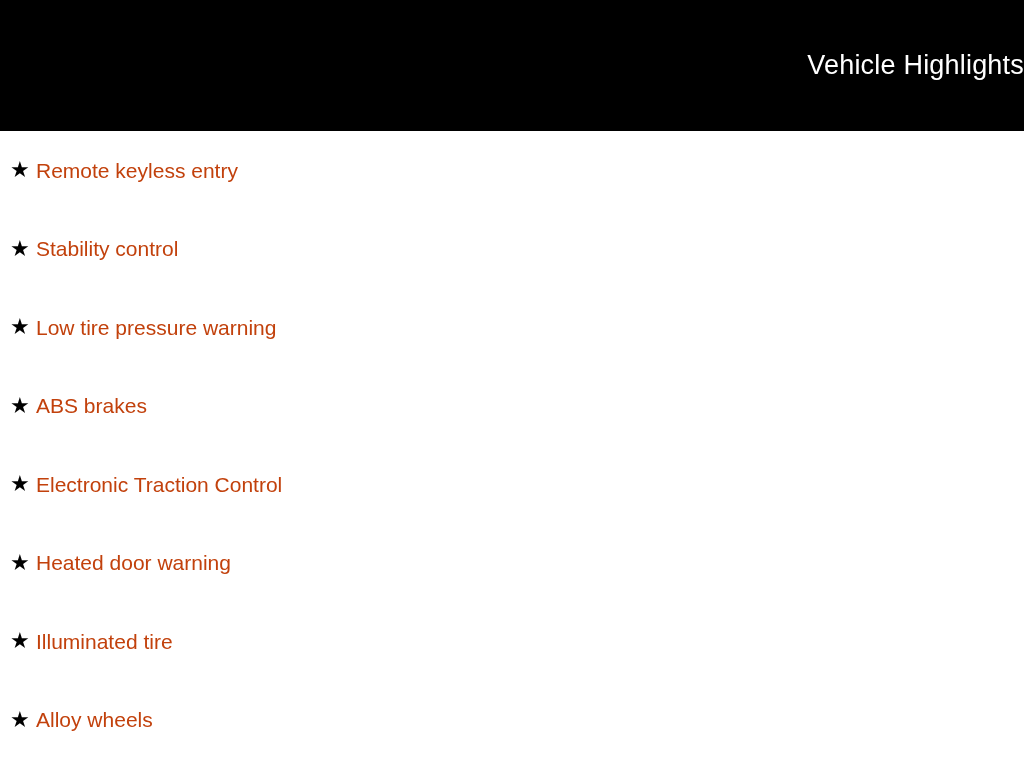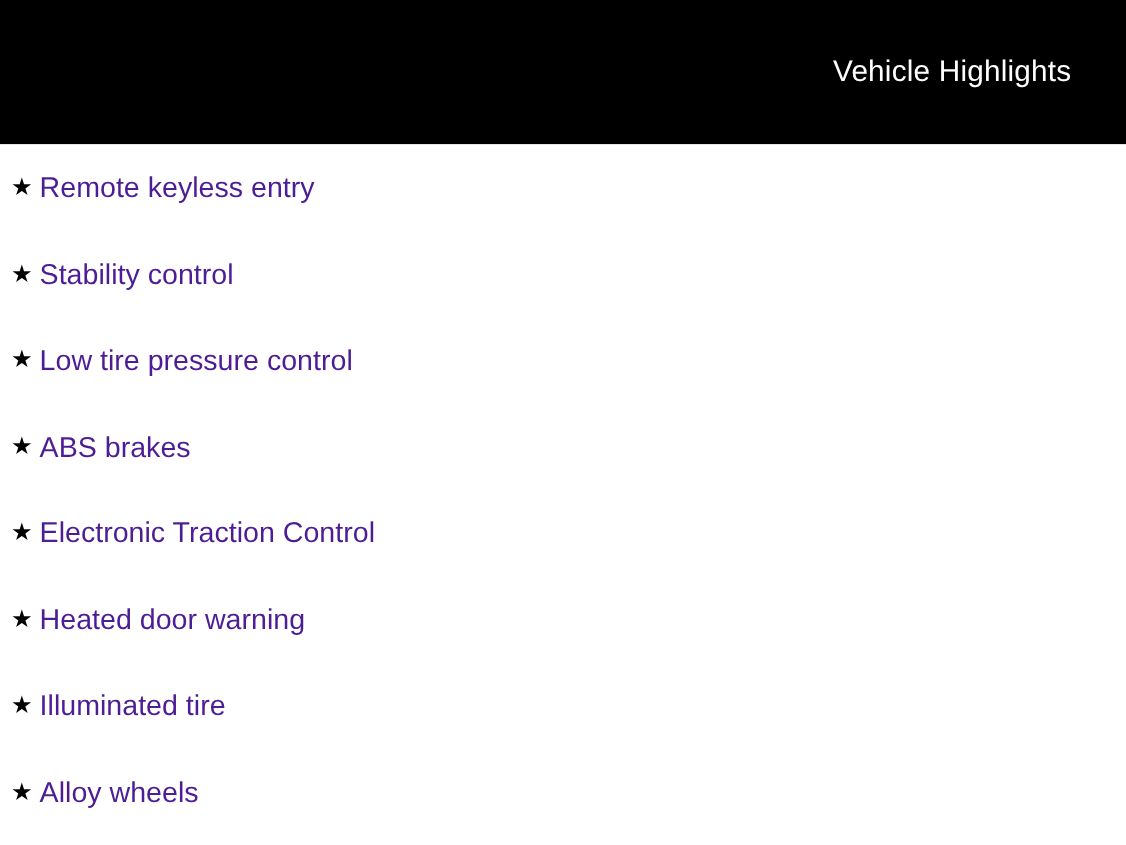--- a/index.html
+++ b/index.html
@@ -23,21 +23,20 @@
     position: absolute;
     left: 0;
     top: 0;
     width: 1024px;
     height: 131px;
     background: #000000;
     display: flex;
     align-items: center;
     justify-content: flex-end;
     box-sizing: border-box;
-    padding-right: 50px;
   }
   .header-title {
     color: #ffffff;
     font-size: 27px;
     font-weight: normal;
     letter-spacing: 0.2px;
     line-height: 1;
     white-space: nowrap;
   }
   .highlights-list {
@@ -58,22 +57,22 @@
   }
   .star-icon {
     width: 26px;
     flex: 0 0 26px;
     color: #000000;
     font-size: 22px;
     line-height: 1;
     text-align: left;
   }
   .item-label {
-    color: #4c1d95;
-    font-size: 26px;
+    color: #c2410c;
+    font-size: 21px;
     line-height: 1;
     white-space: nowrap;
   }
 </style>
 </head>
 <body>
 
 <div class="page">
 
   <div class="header-bar">
@@ -84,21 +83,21 @@
     <li class="highlight-item">
       <span class="star-icon">★</span>
       <span class="item-label">Remote keyless entry</span>
     </li>
     <li class="highlight-item">
       <span class="star-icon">★</span>
       <span class="item-label">Stability control</span>
     </li>
     <li class="highlight-item">
       <span class="star-icon">★</span>
-      <span class="item-label">Low tire pressure control</span>
+      <span class="item-label">Low tire pressure warning</span>
     </li>
     <li class="highlight-item">
       <span class="star-icon">★</span>
       <span class="item-label">ABS brakes</span>
     </li>
     <li class="highlight-item">
       <span class="star-icon">★</span>
       <span class="item-label">Electronic Traction Control</span>
     </li>
     <li class="highlight-item">

